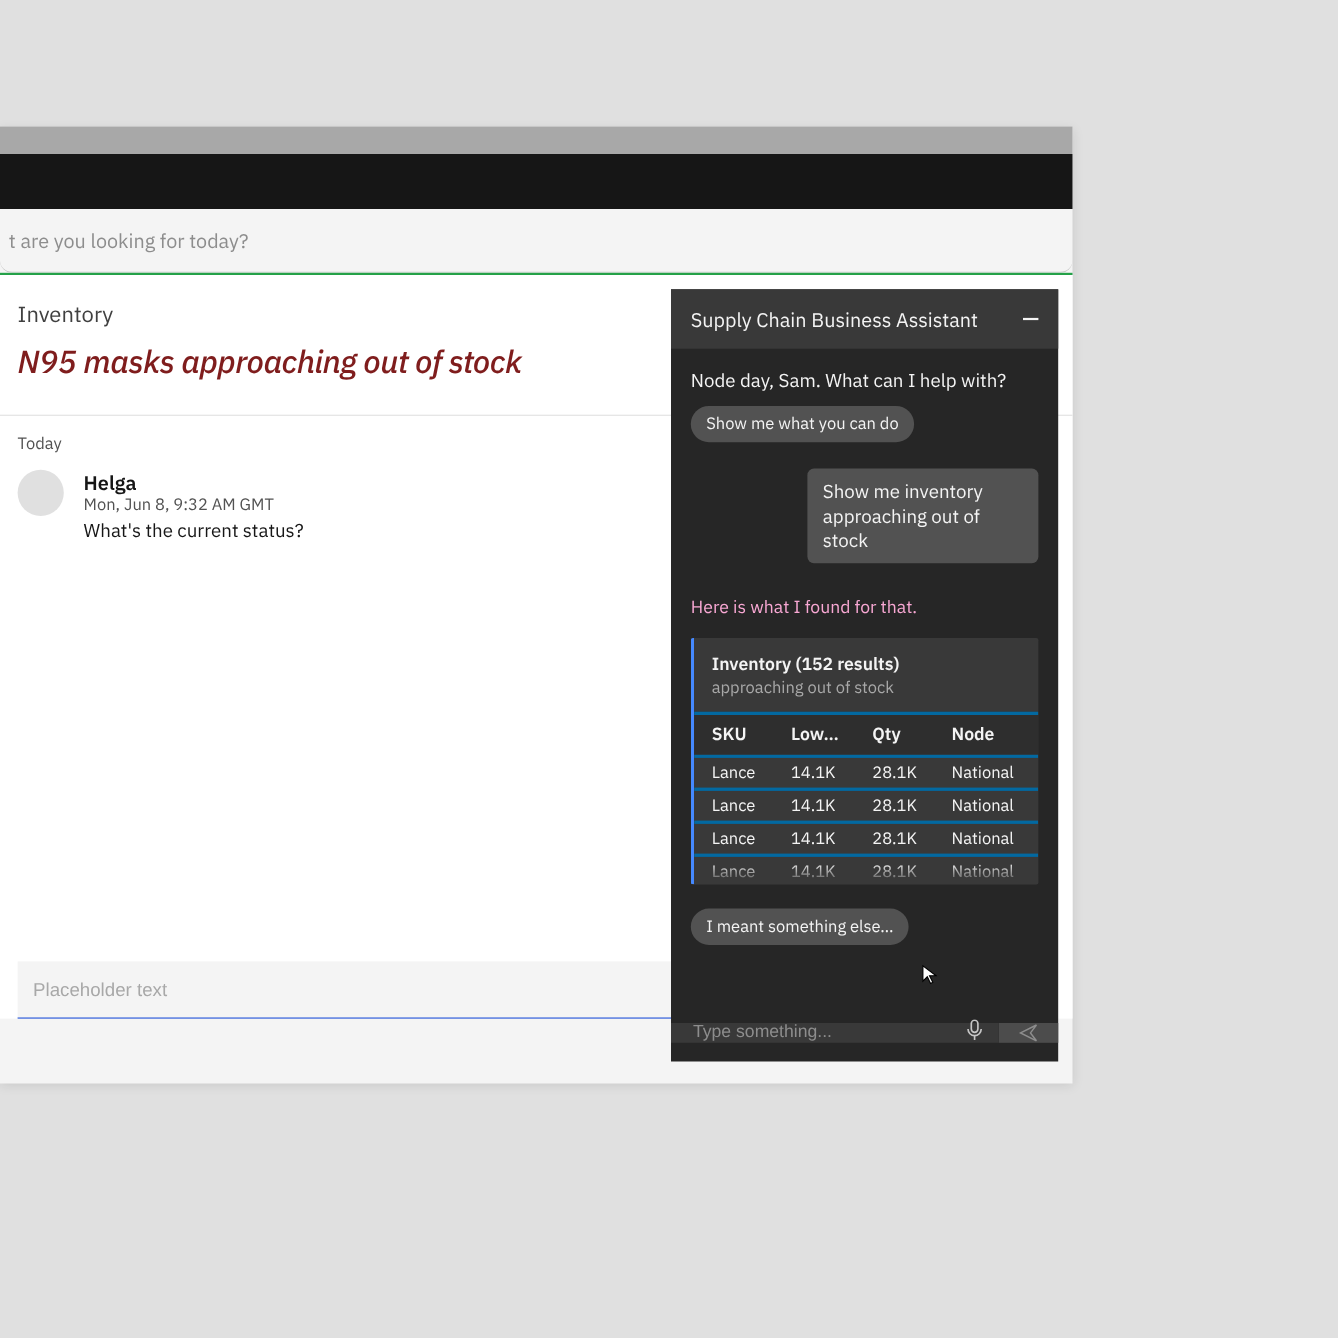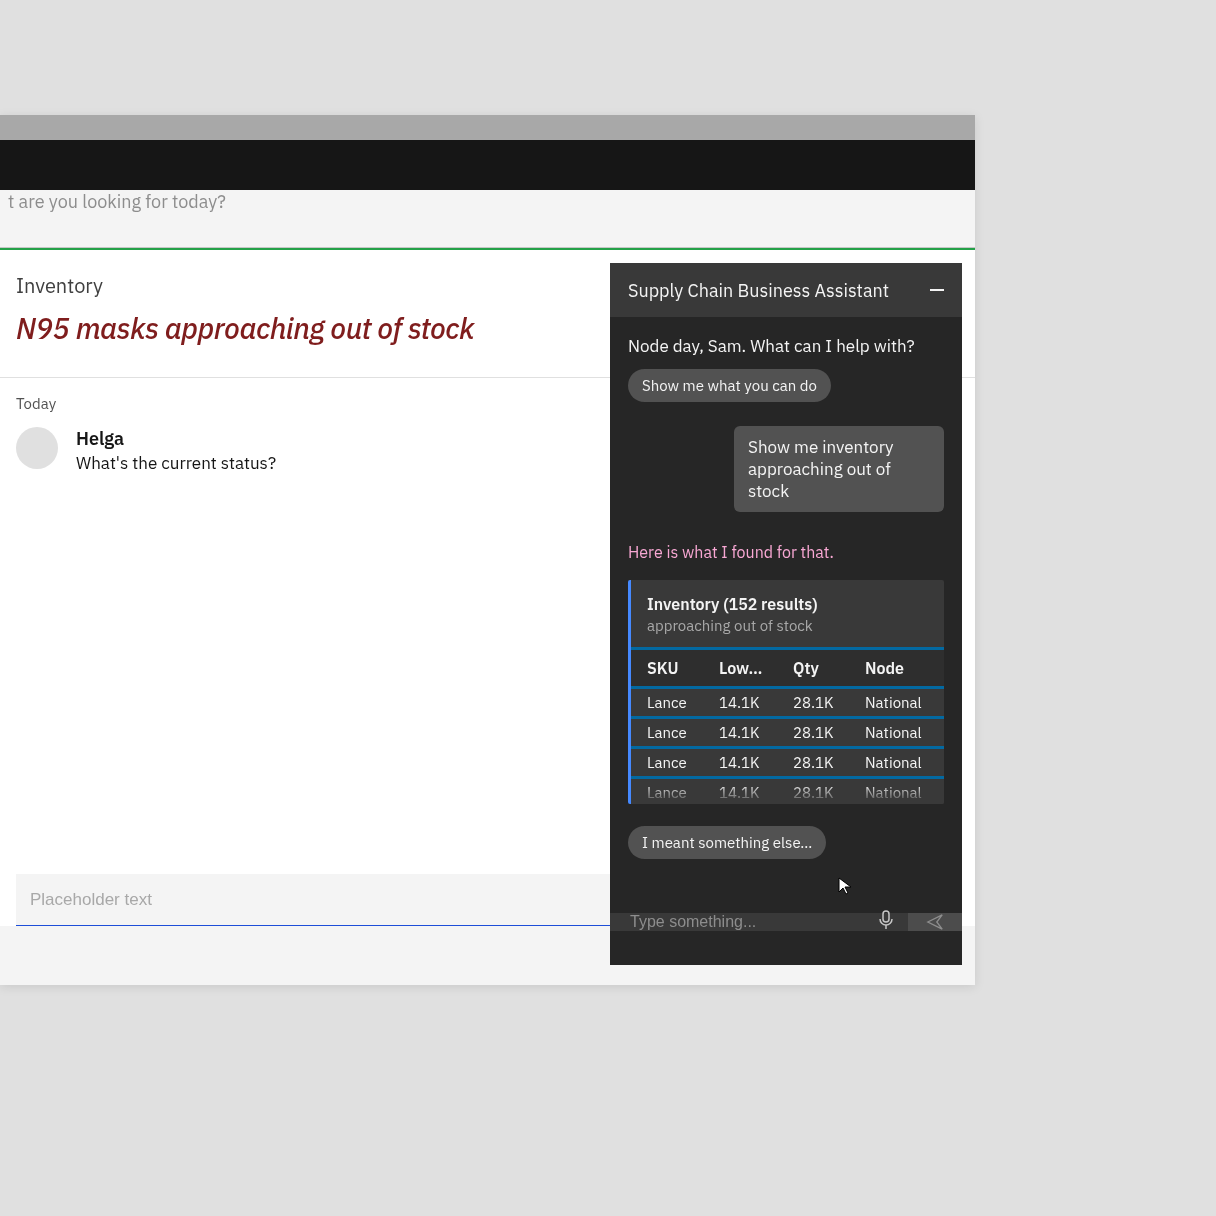--- a/index.html
+++ b/index.html
@@ -24,23 +24,24 @@
     height: 25px;
     background: #a8a8a8;
   }
   .topbar {
     height: 50px;
     background: #161616;
   }
   .search-row {
     height: 58px;
     display: flex;
-    align-items: flex-start;
+    align-items: center;
     padding: 0 8px;
     border-bottom: 1px solid #c6c6c6;
+    border-radius: 11px;
   }
   .search-row span {
     color: #8d8d8d;
     font-size: 18px;
   }
   .green-line {
     height: 2px;
     background: #24a148;
   }
   .main-content {
@@ -96,20 +97,21 @@
     border-radius: 50%;
     background: #e0e0e0;
     margin-right: 18px;
     flex-shrink: 0;
   }
   .comment-body { flex: 1; }
   .comment-head {
     display: flex;
     justify-content: space-between;
     align-items: baseline;
+    flex-direction: column;
   }
   .comment-author {
     font-weight: 600;
     font-size: 18px;
     color: #161616;
   }
   .comment-time {
     font-size: 15px;
     color: #525252;
   }
@@ -276,21 +278,21 @@
   }
   .link-blue { color: #78a9ff; cursor: pointer; display: flex; align-items: center; gap: 8px; }
   .chip2-row { margin-top: 22px; }
   .cursor-overlay {
     position: absolute;
     pointer-events: none;
   }
   .assistant-input {
     height: 52px;
     display: flex;
-    align-items: flex-start;
+    align-items: center;
   }
   .assistant-text {
     flex: 1;
     background: #393939;
     display: flex;
     align-items: center;
     padding: 0 20px;
     position: relative;
   }
   .assistant-text input {

